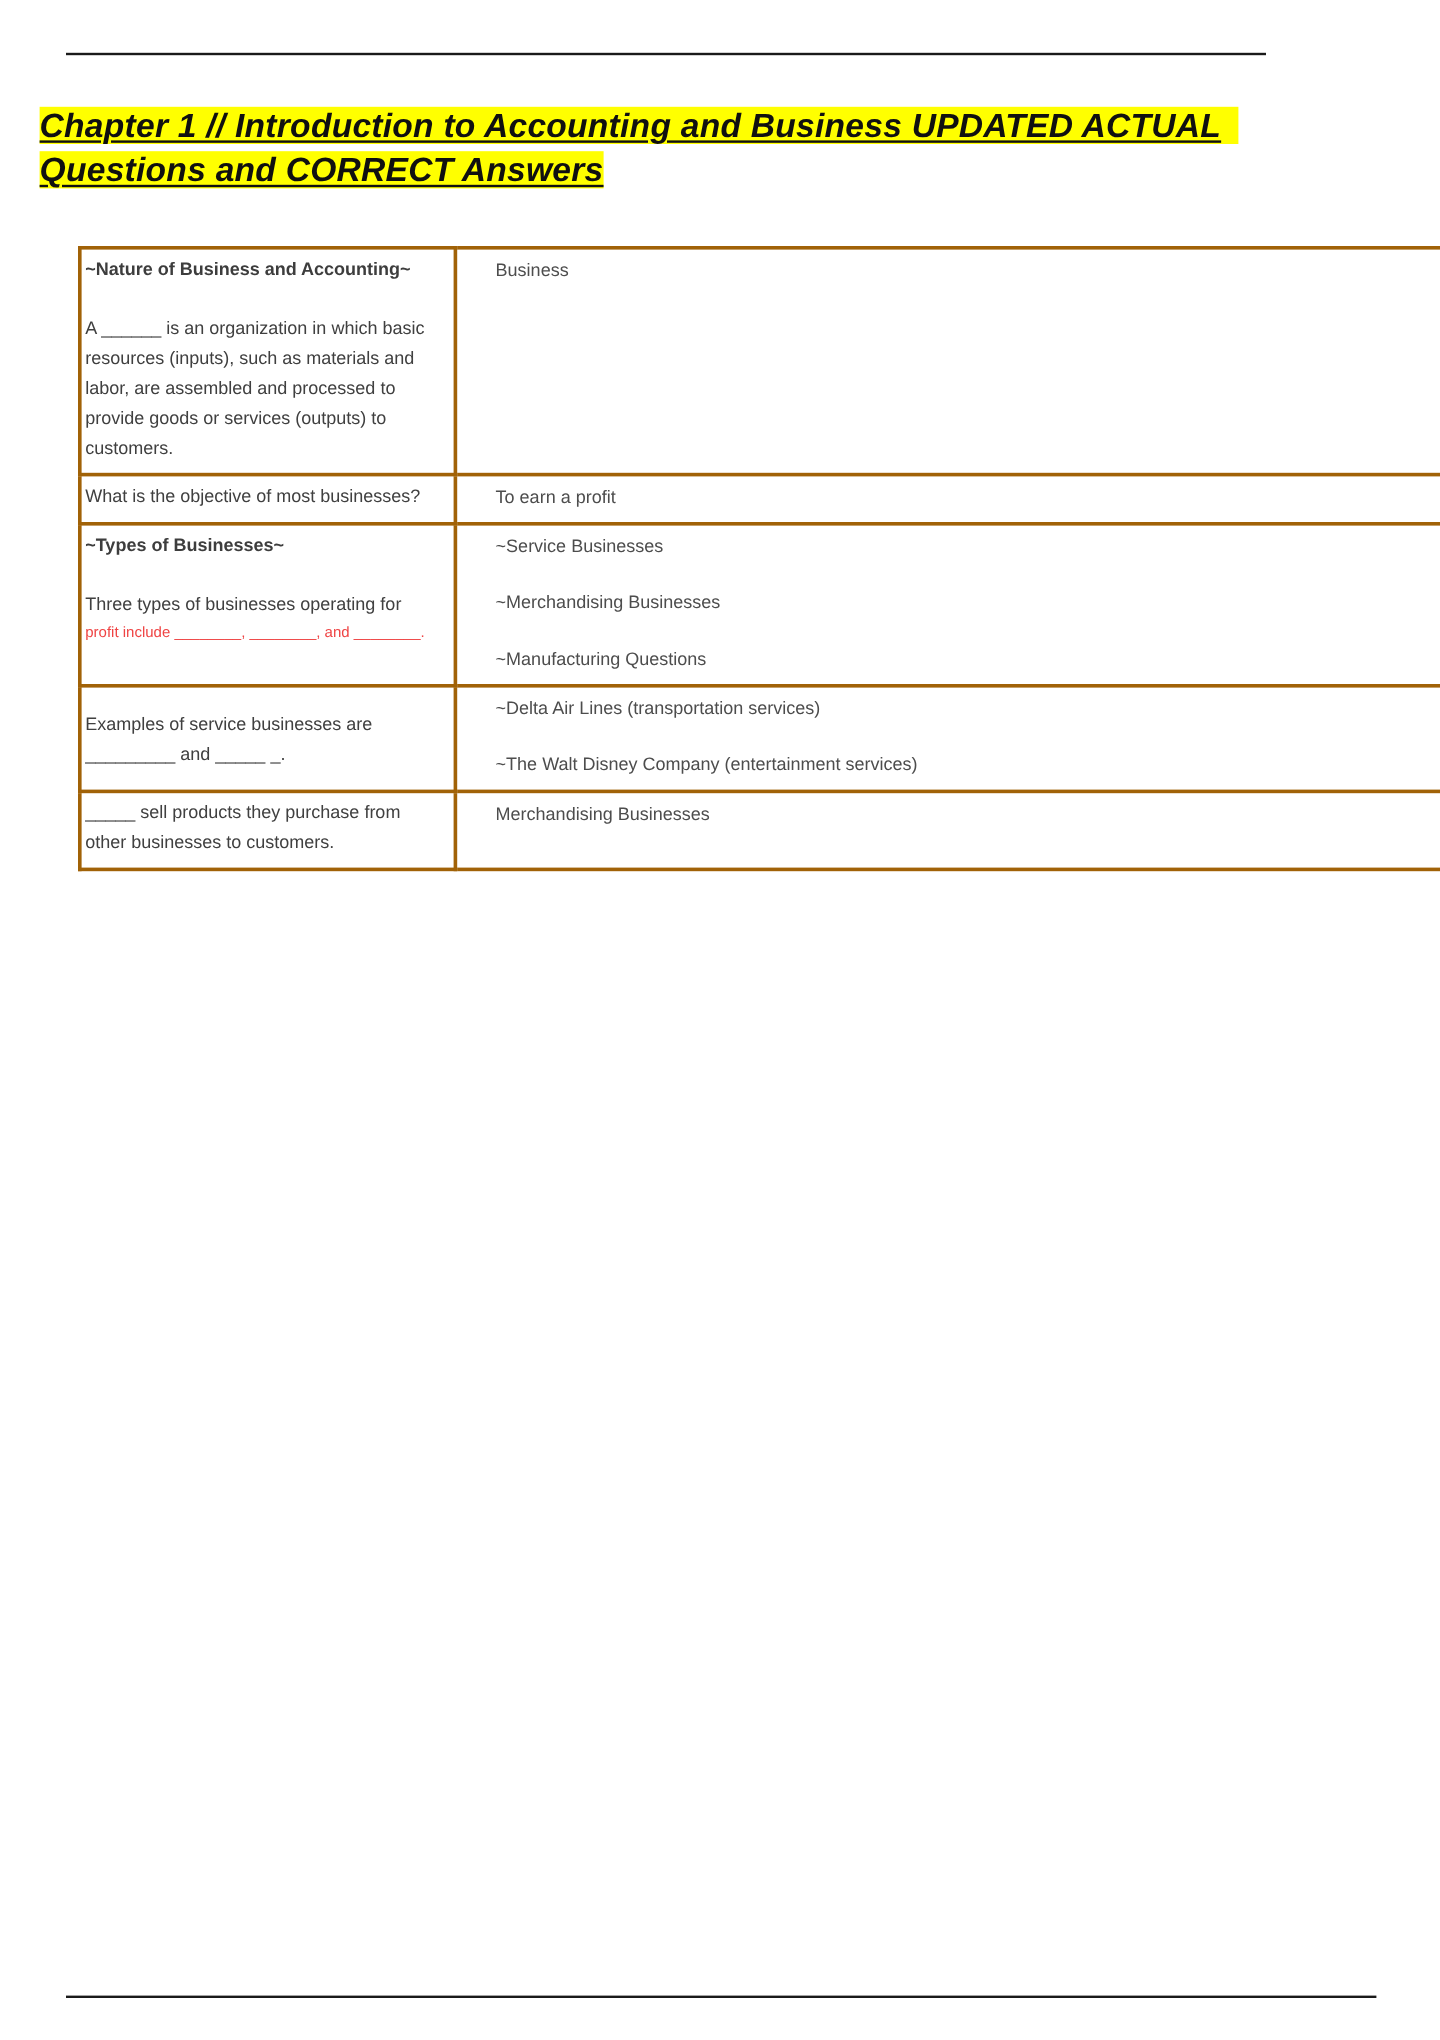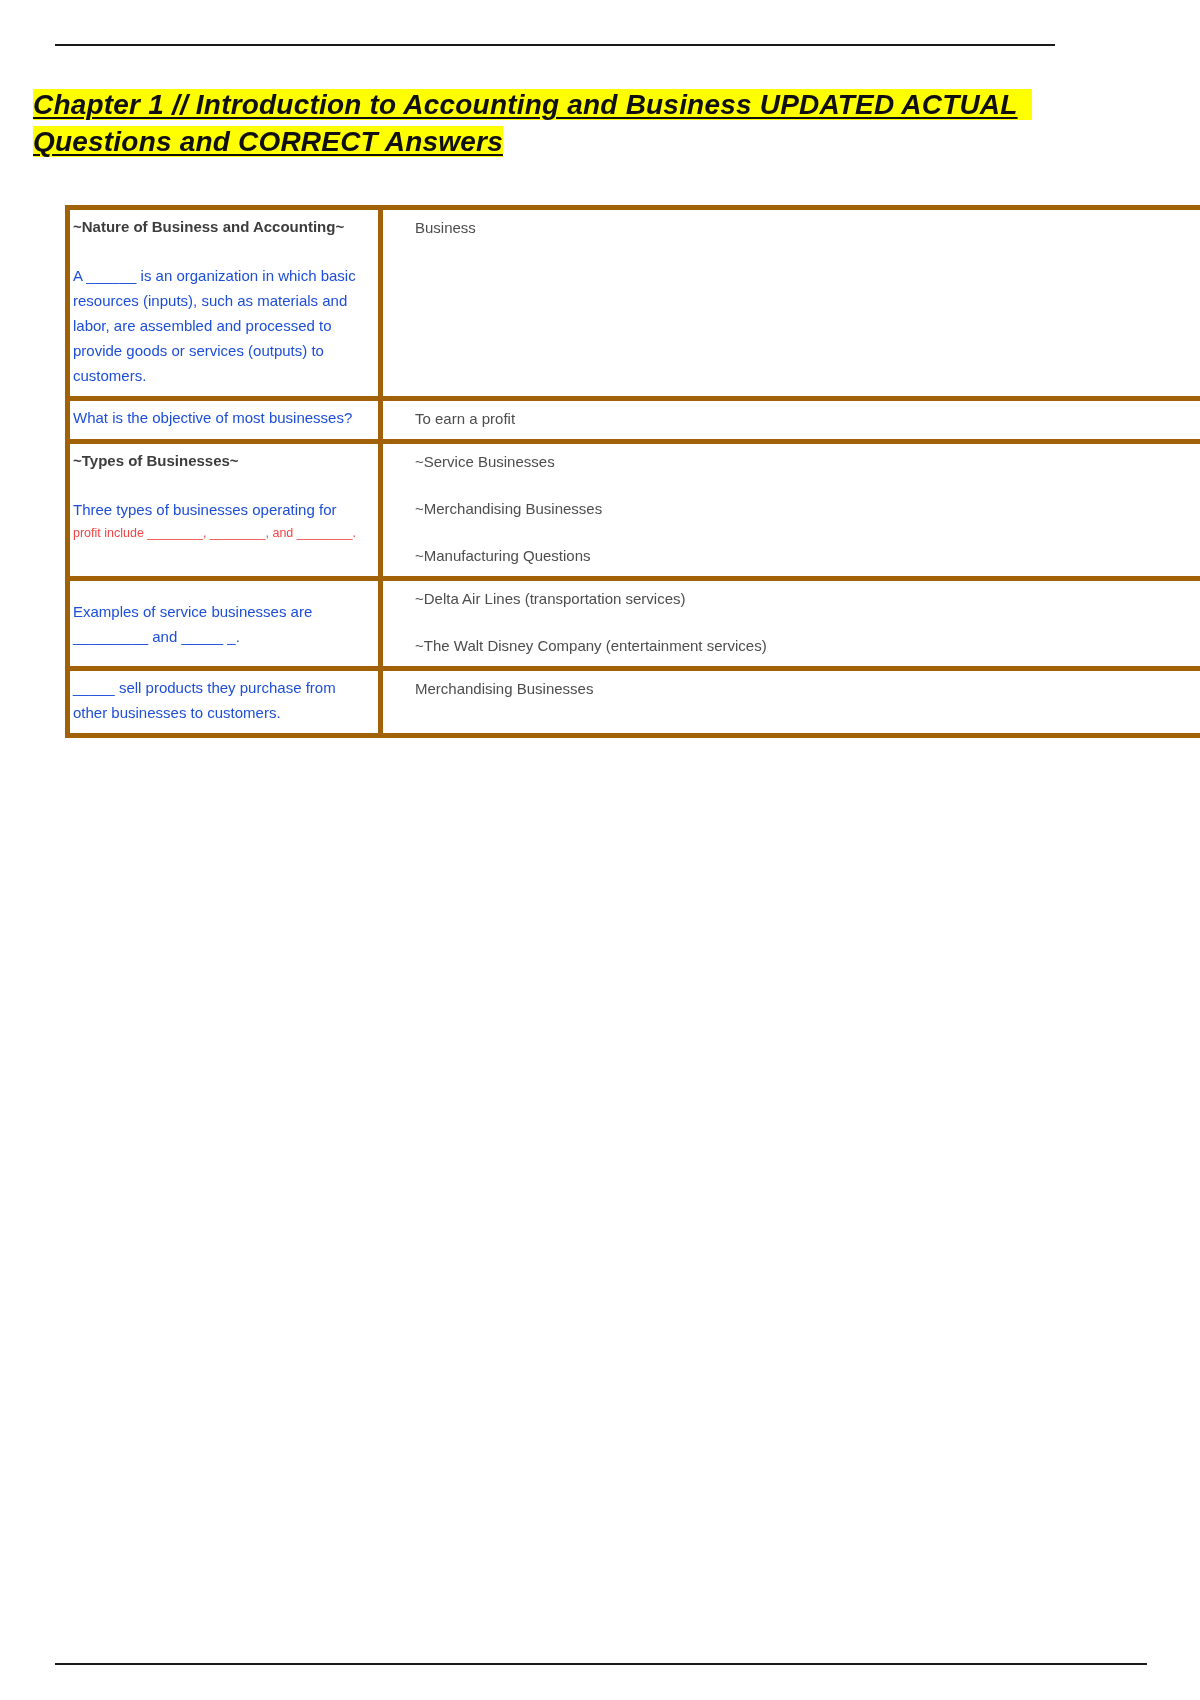--- a/index.html
+++ b/index.html
@@ -50,37 +50,37 @@
     left: 65px;
     top: 205px;
     width: 1010px;
     border-collapse: collapse;
     table-layout: fixed;
     font-size: 15px;
     line-height: 25px;
     color: #4d4d4d;
   }
   table.qa td {
-    border: 5px solid #a16207;
+    border: 3px solid #a16207;
     vertical-align: top;
   }
   td.q-cell {
     width: 313px;
     padding: 4px 8px 8px 3px;
   }
   td.a-cell {
     width: 842px;
     padding: 5px 12px 8px 32px;
   }
   .q-heading {
     font-weight: bold;
     color: #3d3d3d;
     margin-bottom: 24px;
   }
-  .q-text { color: #1d4ed8; }
+  .q-text { color: #404040; }
   .q-text-small { color: #ef4444; font-size: 12.5px; line-height: 22px; }
   .a-line { margin-bottom: 0; }
   .a-gap { margin-bottom: 22px; }
   tr.r1 td { height: 176px; }
   tr.r2 td { height: 36px; }
   tr.r3 td { height: 134px; }
   tr.r4 td { height: 132px; }
   tr.r5 td { height: 58px; }
   tr.r6 td { height: 84px; }
   tr.r7 td { height: 58px; }

